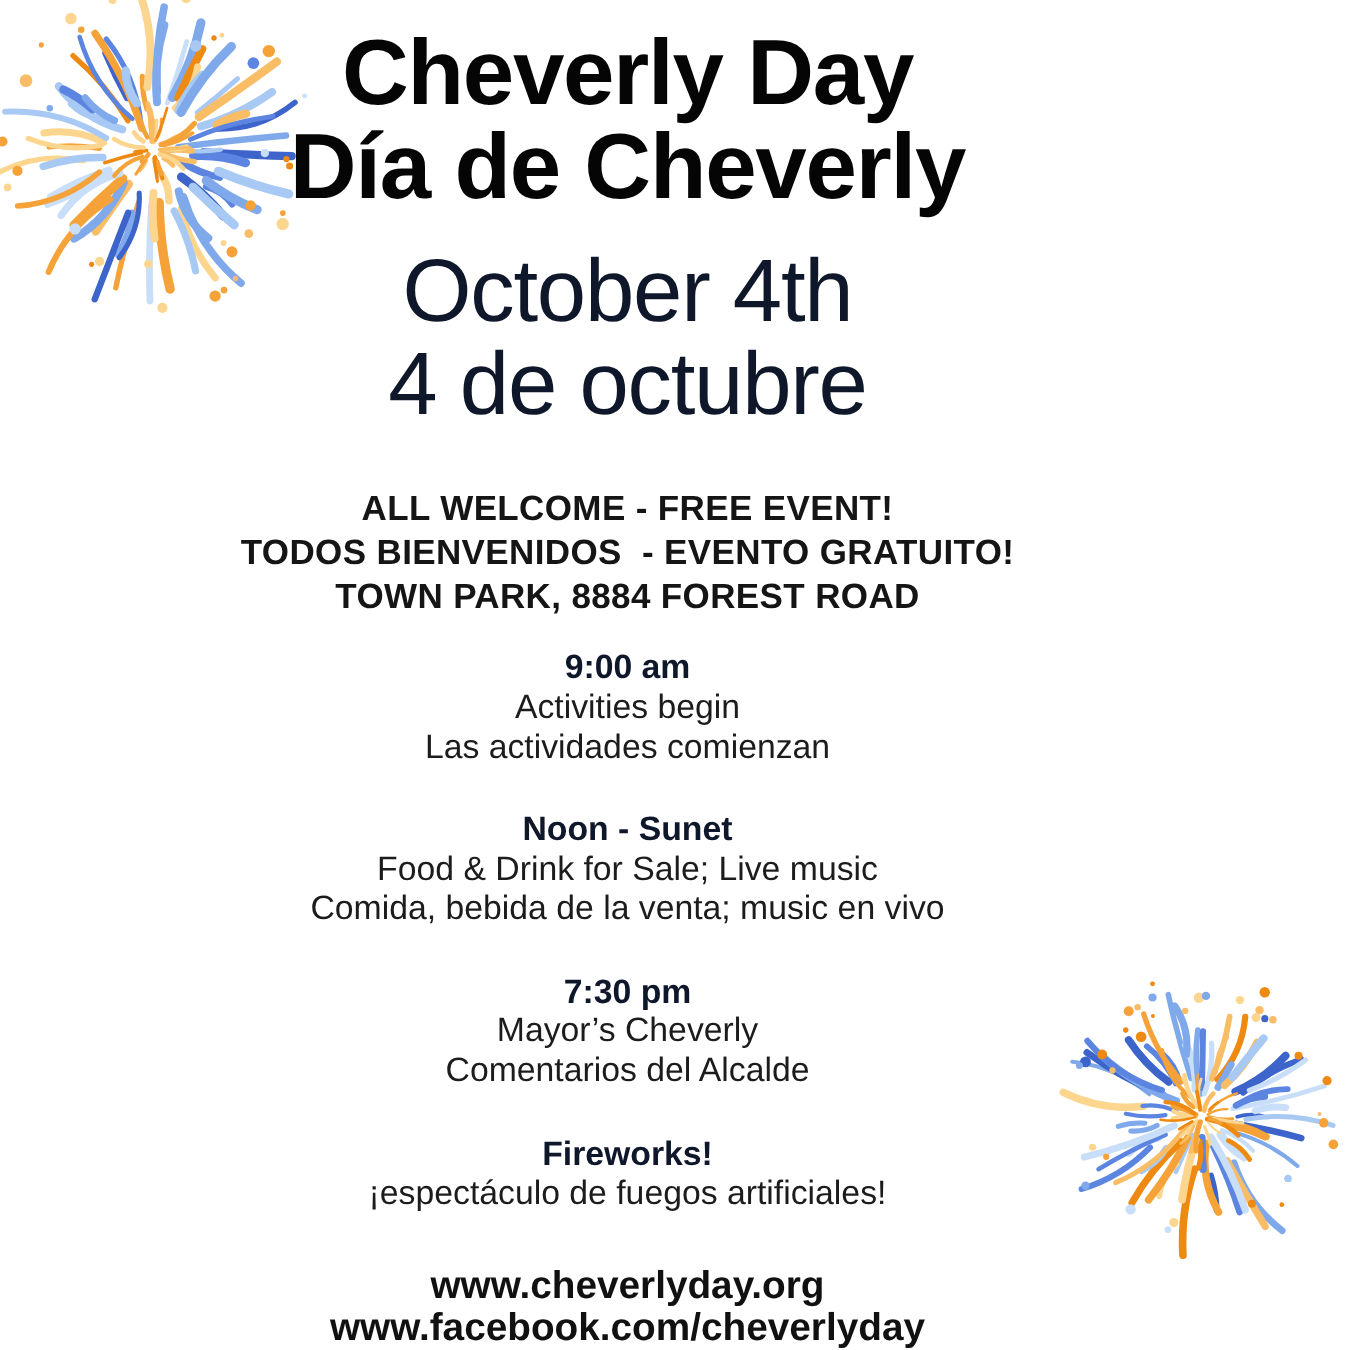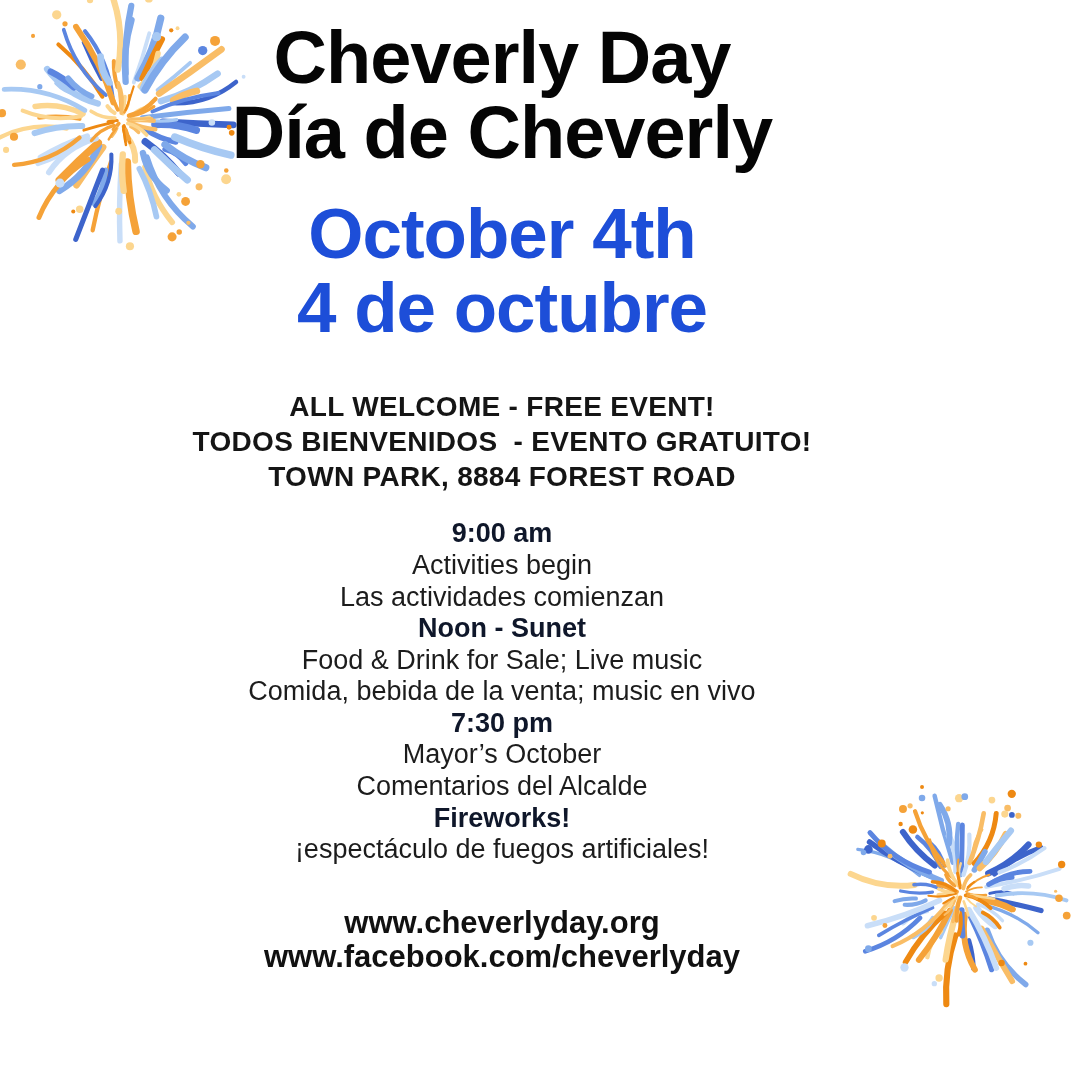--- a/index.html
+++ b/index.html
@@ -26,38 +26,38 @@
     font-weight: 700;
     letter-spacing: -1px;
     line-height: 1.02;
     color: #050505;
   }
   .tline { display: block; }
 
   .date {
     margin-top: 26px;
     font-size: 71px;
-    font-weight: 700;
+    font-weight: 400;
     letter-spacing: -1px;
     line-height: 1.04;
-    color: #1d4ed8;
+    color: #0f172a;
   }
 
   .welcome {
     margin-top: 44px;
     font-size: 28px;
     font-weight: 700;
     letter-spacing: 0.3px;
     line-height: 1.26;
     color: #151515;
   }
 
   .schedule { margin-top: 24px; }
   .group { font-size: 27px; line-height: 1.17; color: #1c1c1c; }
-  .group + .group { }
+  .group + .group { margin-top: 35px; }
   .group .time { font-weight: 700; color: #0f172a; }
 
   .links {
     margin-top: 40px;
     font-size: 31px;
     font-weight: 700;
     line-height: 1.1;
     color: #111111;
   }
 </style>
@@ -346,21 +346,21 @@
       </div>
 
       <div class="group">
         <div class="time">Noon - Sunet</div>
         <div class="line">Food &amp; Drink for Sale; Live music</div>
         <div class="line">Comida, bebida de la venta; music en vivo</div>
       </div>
 
       <div class="group">
         <div class="time">7:30 pm</div>
-        <div class="line">Mayor’s October</div>
+        <div class="line">Mayor’s Cheverly</div>
         <div class="line">Comentarios del Alcalde</div>
       </div>
 
       <div class="group">
         <div class="time">Fireworks!</div>
         <div class="line">¡espectáculo de fuegos artificiales!</div>
       </div>
 
     </div>
 

